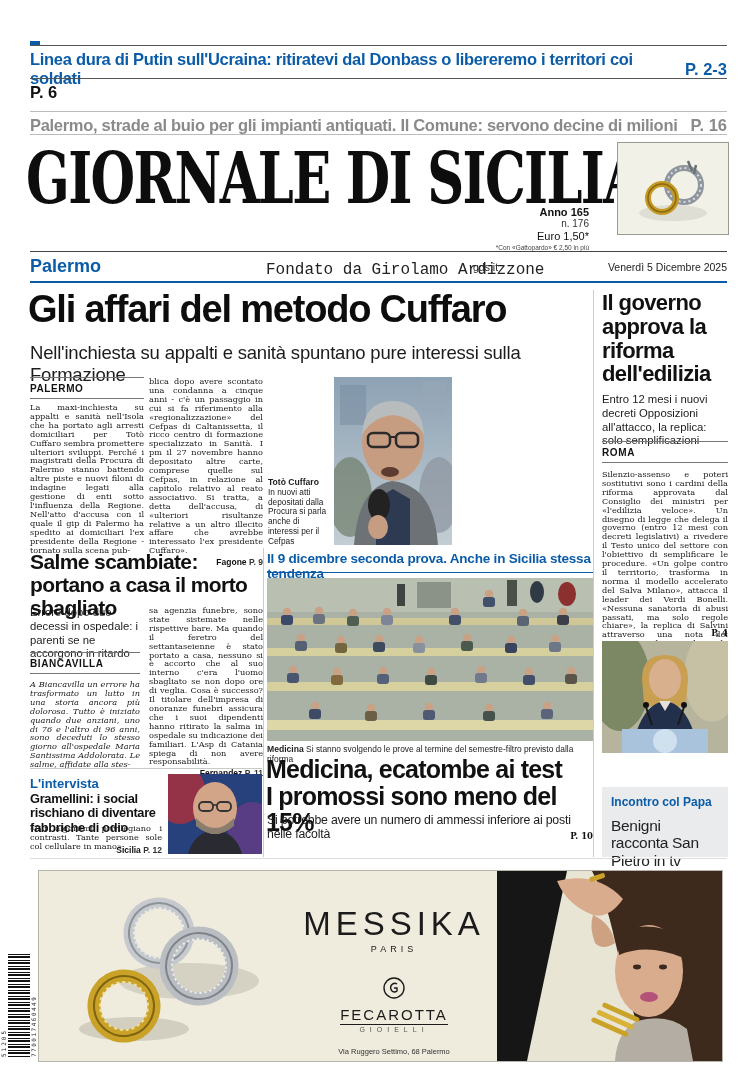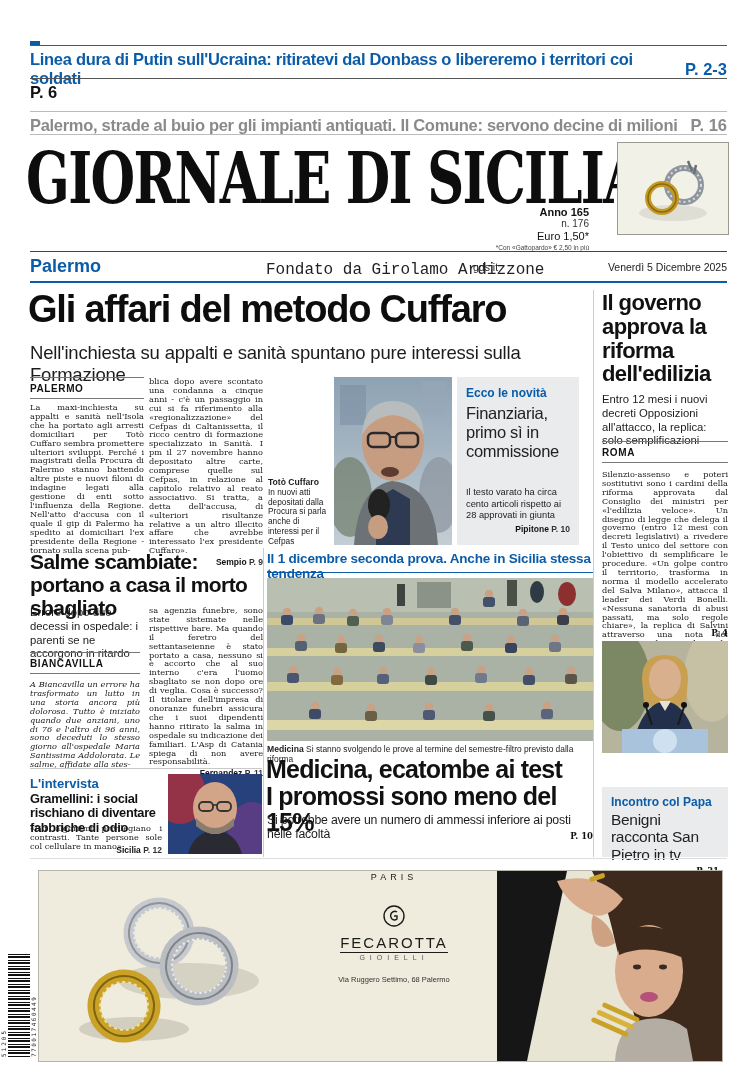--- a/index.html
+++ b/index.html
@@ -81,21 +81,21 @@
   #gov-kick   { position:absolute; left:602px; top:447px; }
   #gov-kick-r2 { position:absolute; left:602px; top:462px; width:126px; }
   #gov-body { position:absolute; left:602px; top:470px; width:126px; height:160px; }
   #gov-page { position:absolute; left:602px; top:628px; width:126px; text-align:right;
     font-family:"DejaVu Serif", serif; font-size:8.5px; font-weight:bold; }
   #gov-photo { position:absolute; left:602px; top:641px; width:126px; height:112px; overflow:hidden; }
   #gov-caption { position:absolute; left:602px; top:800px; width:126px; font-size:9.5px; line-height:1.2; color:#222; }
   #gov-caption b { font-size:9.5px; }
   #papa-box { position:absolute; left:602px; top:787px; width:126px; height:70px; padding:8px 9px; }
   #papa-kick { font-size:12px; font-weight:bold; color:#0b5ca8; }
-  #papa-title { font-size:15.5px; line-height:1.12; font-weight:400; color:#222; letter-spacing:-0.3px; margin-top:2px; }
+  #papa-title { font-size:15.5px; line-height:1.12; font-weight:400; color:#222; letter-spacing:-0.3px; margin-top:8px; }
   #papa-page { text-align:right; font-size:8.5px; font-weight:bold; font-family:"DejaVu Serif", serif; margin-top:3px; }
 
   
   #cuf-kick-r1 { position:absolute; left:30px; top:377px; width:114px; }
   #cuf-kick    { position:absolute; left:30px; top:383px; }
   #cuf-kick-r2 { position:absolute; left:30px; top:398px; width:114px; }
   #cuf-col1 { position:absolute; left:30px; top:403px; width:114px; height:140px; }
   #cuf-col2 { position:absolute; left:149px; top:377px; width:114px; height:168px; }
   #cuf-capt { position:absolute; left:268px; top:477px; width:62px; font-size:8.3px; line-height:1.18; color:#222; }
   #cuf-capt b { font-size:8.6px; }
@@ -214,21 +214,21 @@
 
   <div class="vsep" style="left:593px; top:290px; height:567px;"></div>
   <div class="vsep" style="left:263px; top:548px; height:309px;"></div>
 
   <div id="cuf-kick-r1" class="hr1"></div>
   <div id="cuf-kick" class="kick">PALERMO</div>
   <div id="cuf-kick-r2" class="hr1"></div>
   <div id="cuf-col1" class="bodytxt">La maxi-inchiesta su appalti e sanità nell'Isola che ha portato agli arresti domiciliari per Totò Cuffaro sembra promettere ulteriori sviluppi. Perché i magistrati della Procura di Palermo stanno battendo altre piste e nuovi filoni di indagine legati alla gestione di enti sotto l'influenza della Regione. Nell'atto d'accusa con il quale il gip di Palermo ha spedito ai domiciliari l'ex presidente della Regione - tornato sulla scena pub-</div>
   <div id="cuf-col2">
     <div class="bodytxt">blica dopo avere scontato una condanna a cinque anni - c'è un passaggio in cui si fa riferimento alla «regionalizzazione» del Cefpas di Caltanissetta, il ricco centro di formazione specializzato in Sanità. I pm il 27 novembre hanno depositato altre carte, comprese quelle sul Cefpas, in relazione al capitolo relativo al reato associativo. Si tratta, a detta dell'accusa, di «ulteriori risultanze relative a un altro illecito affare che avrebbe interessato l'ex presidente Cuffaro».</div>
-    <div class="byline"><b>Sempio</b>&nbsp;<span class="pg">P. 9</span></div>
+    <div class="byline"><b>Fagone</b>&nbsp;<span class="pg">P. 9</span></div>
   </div>
   <div id="cuf-capt">
     <b>Totò Cuffaro</b><br>
     <span>In nuovi atti depositati dalla Procura si parla anche di interessi per il Cefpas</span>
   </div>
   <div id="cuf-photo">
     <svg width="118" height="168" viewBox="0 0 118 168">
       <defs>
         <linearGradient id="cufbg" x1="0" y1="0" x2="0" y2="1">
           <stop offset="0" stop-color="#8da2b4"></stop>
@@ -246,26 +246,20 @@
       <path d="M28 58 Q30 24 59 24 Q88 24 90 58 Q80 40 59 38 Q38 40 28 58 Z" fill="#b9bcbd"></path>
       <rect x="34" y="56" width="22" height="14" rx="5" fill="none" stroke="#2a2a2a" stroke-width="2.5"></rect>
       <rect x="62" y="56" width="22" height="14" rx="5" fill="none" stroke="#2a2a2a" stroke-width="2.5"></rect>
       <line x1="56" y1="60" x2="62" y2="60" stroke="#2a2a2a" stroke-width="2"></line>
       <ellipse cx="56" cy="95" rx="9" ry="5" fill="#5d3b30"></ellipse>
       <ellipse cx="45" cy="128" rx="11" ry="16" fill="#222"></ellipse>
       <ellipse cx="44" cy="150" rx="10" ry="12" fill="#c79d82"></ellipse>
     </svg>
   </div>
 
-  <div id="ecco-box" class="graybox">
-    <div id="ecco-kick">Ecco le novità</div>
-    <div id="ecco-title">Finanziaria, primo sì in commissione</div>
-    <div id="ecco-text">Il testo varato ha circa cento articoli rispetto ai 28 approvati in giunta</div>
-    <div class="byline"><b>Pipitone</b>&nbsp;<span class="pg">P. 10</span></div>
-  </div>
 
   <h2 id="gov-title">Il governo approva la riforma dell'edilizia</h2>
   <div id="gov-standfirst">Entro 12 mesi i nuovi decreti Opposizioni all'attacco, la replica: solo semplificazioni</div>
   <div id="gov-kick-r1" class="hr1"></div>
   <div id="gov-kick" class="kick">ROMA</div>
   <div id="gov-kick-r2" class="hr1"></div>
   <div id="gov-body" class="bodytxt">Silenzio-assenso e poteri sostitutivi sono i cardini della riforma approvata dal Consiglio dei ministri per «l'edilizia veloce». Un disegno di legge che delega il governo (entro 12 mesi con decreti legislativi) a rivedere il Testo unico del settore con l'obiettivo di semplificare le procedure. «Un golpe contro il territorio, trasforma in norma il modello accelerato del Salva Milano», attacca il leader dei Verdi Bonelli. «Nessuna sanatoria di abusi passati, ma solo regole chiare», la replica di Salvini attraverso una nota del ministero, che sottolinea la necessità di «evitare che possano nascere contenziosi sulle ambiguità delle norme».</div>
   <div id="gov-page">P. 4</div>
   <div id="gov-photo">
     <svg width="126" height="112" viewBox="0 0 126 112">
@@ -317,21 +311,21 @@
       <ellipse cx="84" cy="58" rx="24" ry="30" fill="#7a3a8a" opacity="0.6"></ellipse>
       <path d="M20 80 Q26 58 47 56 Q68 58 74 80 Z" fill="#2a2a33"></path>
       <ellipse cx="47" cy="34" rx="22" ry="26" fill="#d2a488"></ellipse>
       <path d="M28 44 Q47 64 66 44 L66 52 Q47 68 28 52 Z" fill="#8a7d6e"></path>
       <rect x="31" y="28" width="14" height="9" rx="4" fill="none" stroke="#333" stroke-width="1.8"></rect>
       <rect x="49" y="28" width="14" height="9" rx="4" fill="none" stroke="#333" stroke-width="1.8"></rect>
       <line x1="45" y1="31" x2="49" y2="31" stroke="#333" stroke-width="1.6"></line>
     </svg>
   </div>
 
-  <div id="med-kick">Il 1 dicembre seconda prova. Anche in Sicilia stessa tendenza</div>
+  <div id="med-kick">Il 9 dicembre seconda prova. Anche in Sicilia stessa tendenza</div>
   <div id="med-kick-rule"></div>
   <div id="med-photo">
     <svg width="326" height="163" viewBox="0 0 326 163">
       <defs>
         <g id="stud">
           <circle cx="0" cy="0" r="4.2" fill="#c9a185"></circle>
           <rect x="-6" y="3" width="12" height="10" rx="3" fill="currentColor"></rect>
         </g>
       </defs>
       <rect width="326" height="163" fill="#a9b2a4"></rect>
@@ -402,20 +396,21 @@
           <circle cx="160" cy="95" r="27" fill="none" stroke="#eceef0" stroke-width="2" stroke-dasharray="2 3"></circle>
         </g>
         <g transform="rotate(-8 85 135)">
           <circle cx="85" cy="135" r="30" fill="none" stroke="#c9a227" stroke-width="13"></circle>
           <circle cx="85" cy="135" r="30" fill="none" stroke="#7e6310" stroke-width="2"></circle>
           <circle cx="85" cy="135" r="24" fill="none" stroke="#efe0a0" stroke-width="2" stroke-dasharray="3 3"></circle>
         </g>
       </svg>
     </div>
     <div id="ad-center">
+      <div id="ad-brand">MESSIKA</div>
       <div id="ad-brand-sub">PARIS</div>
       <div id="ad-monogram">
         <svg width="24" height="24" viewBox="0 0 24 24">
           <circle cx="12" cy="12" r="10" fill="none" stroke="#1b1b1b" stroke-width="1.4"></circle>
           <path d="M15 8 Q12 6 9.5 9 Q7.5 12 10 15 Q12.5 17 15 15 L15 12 L12 12" fill="none" stroke="#1b1b1b" stroke-width="1.4"></path>
         </svg>
       </div>
       <div><span id="ad-retailer">FECAROTTA</span></div>
       <div id="ad-retailer-sub">GIOIELLI</div>
       <div id="ad-address">Via Ruggero Settimo, 68 Palermo</div>

